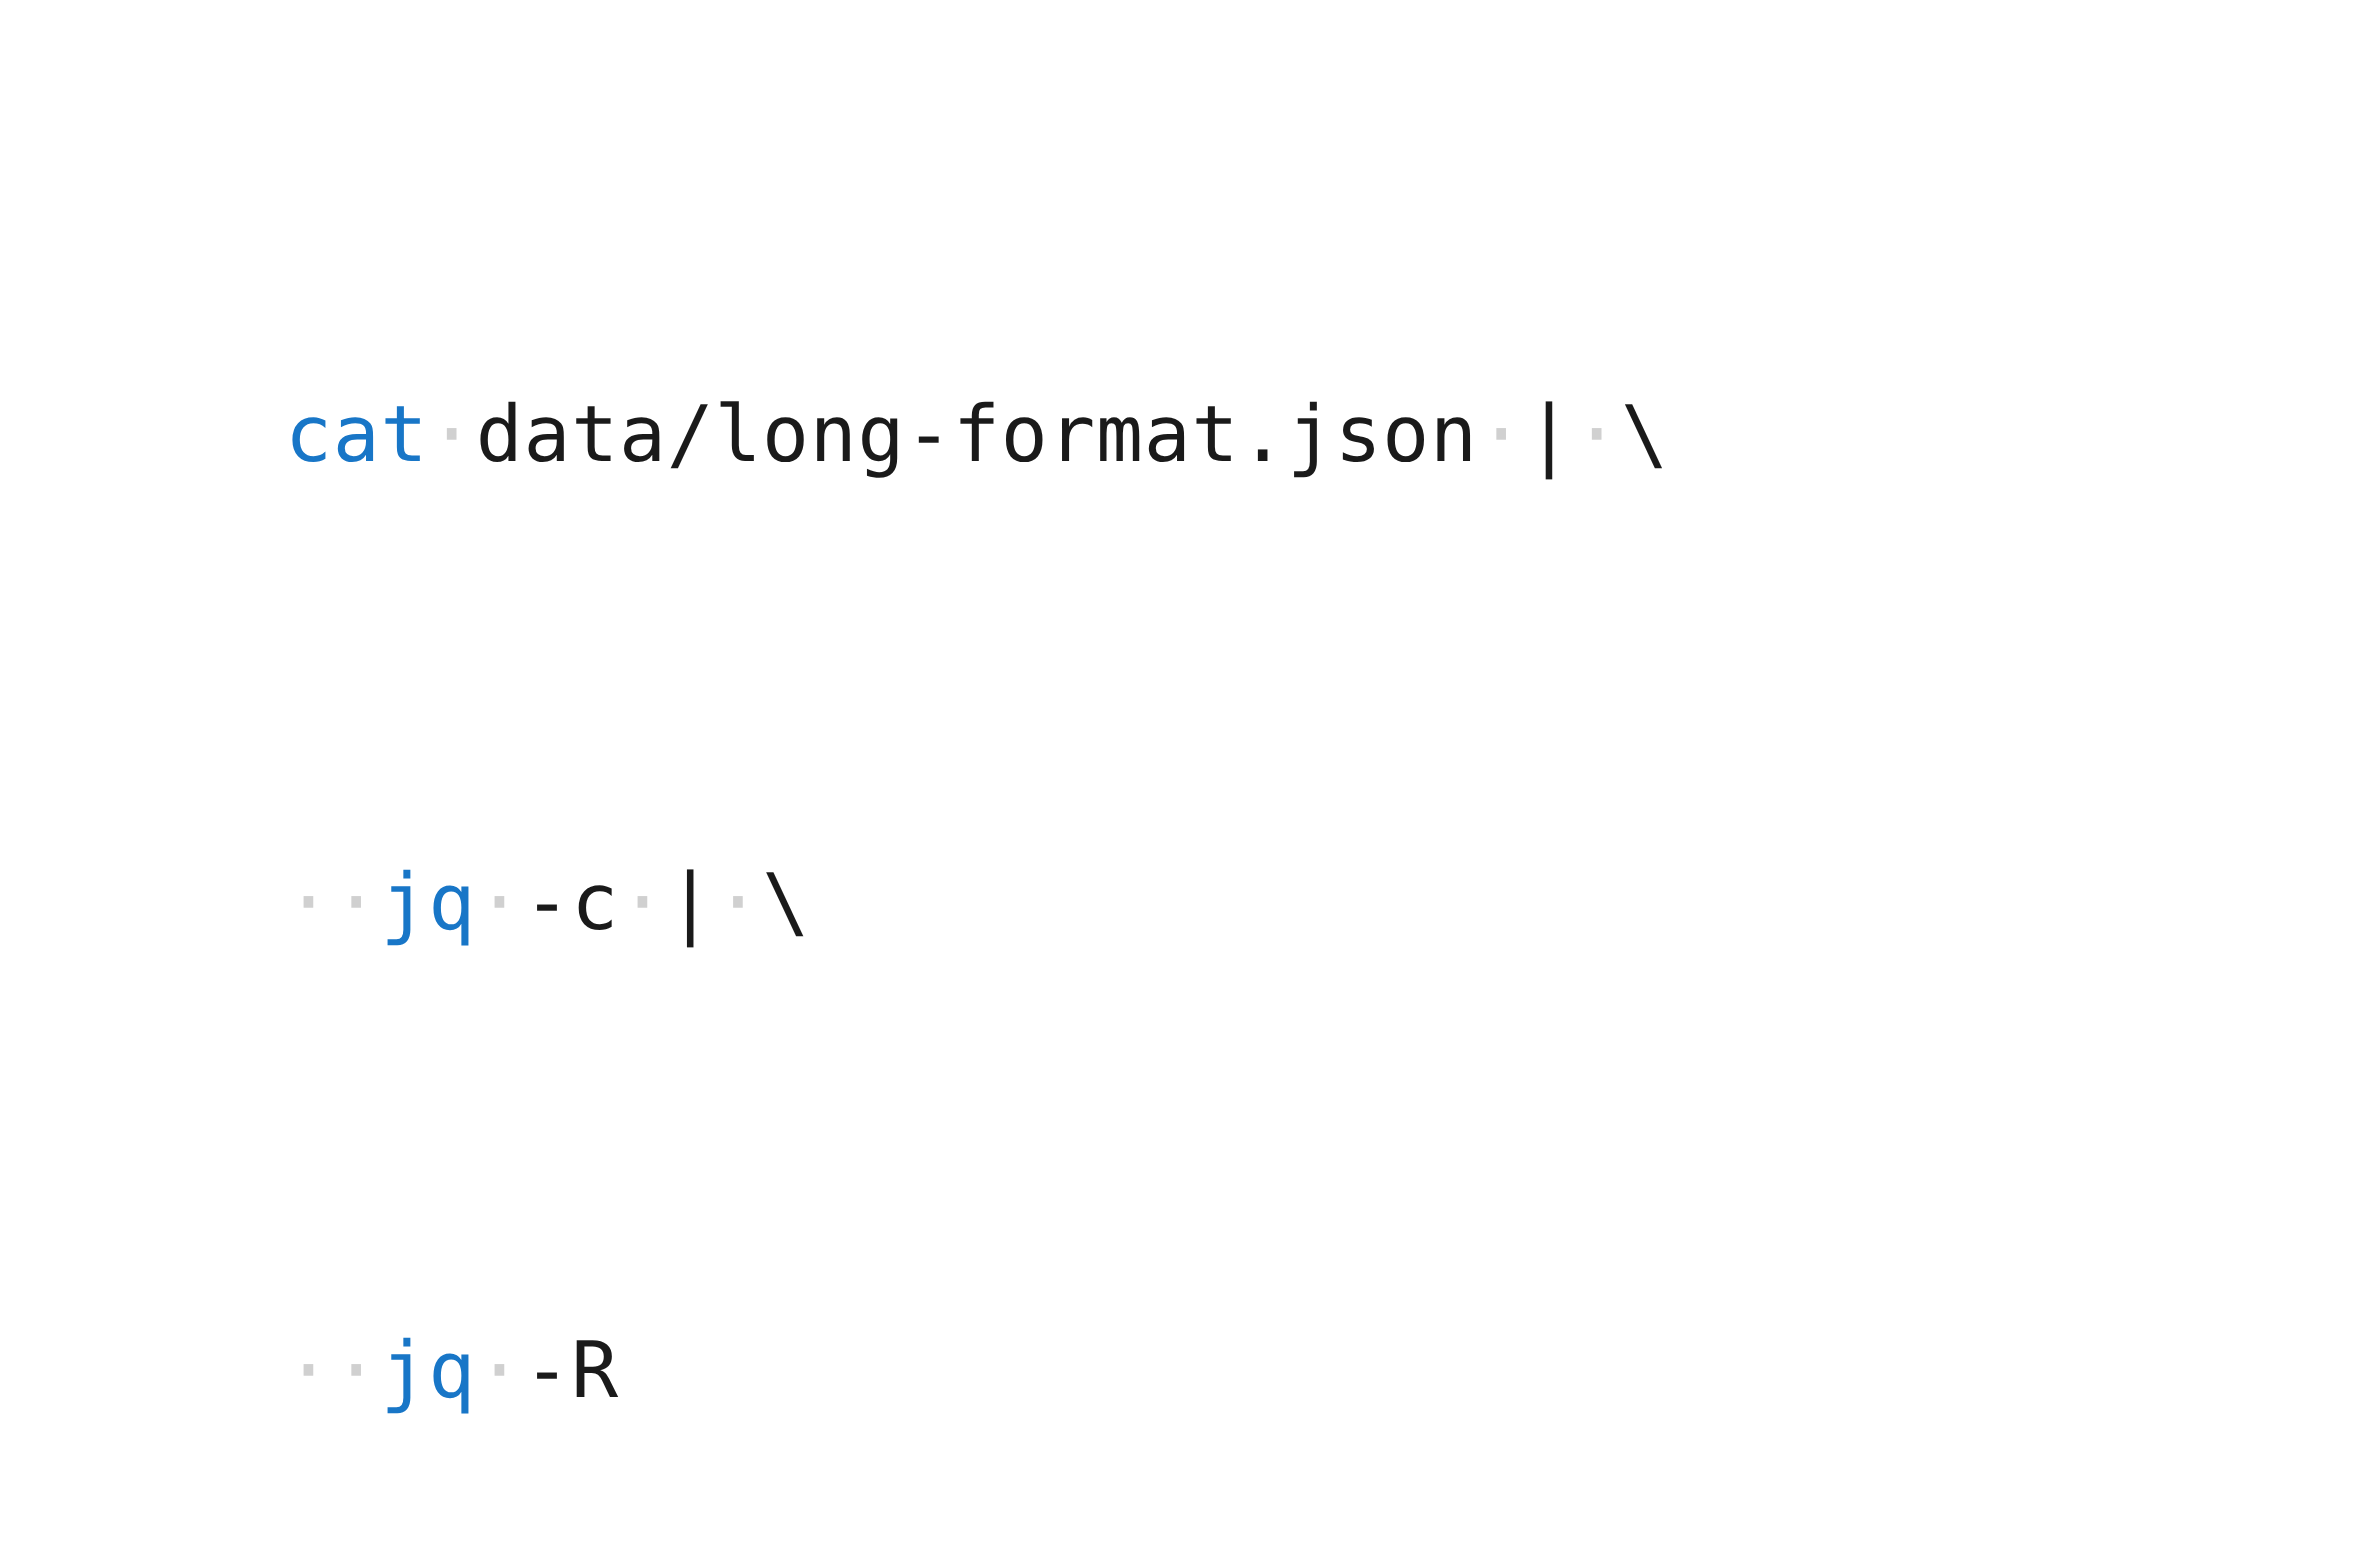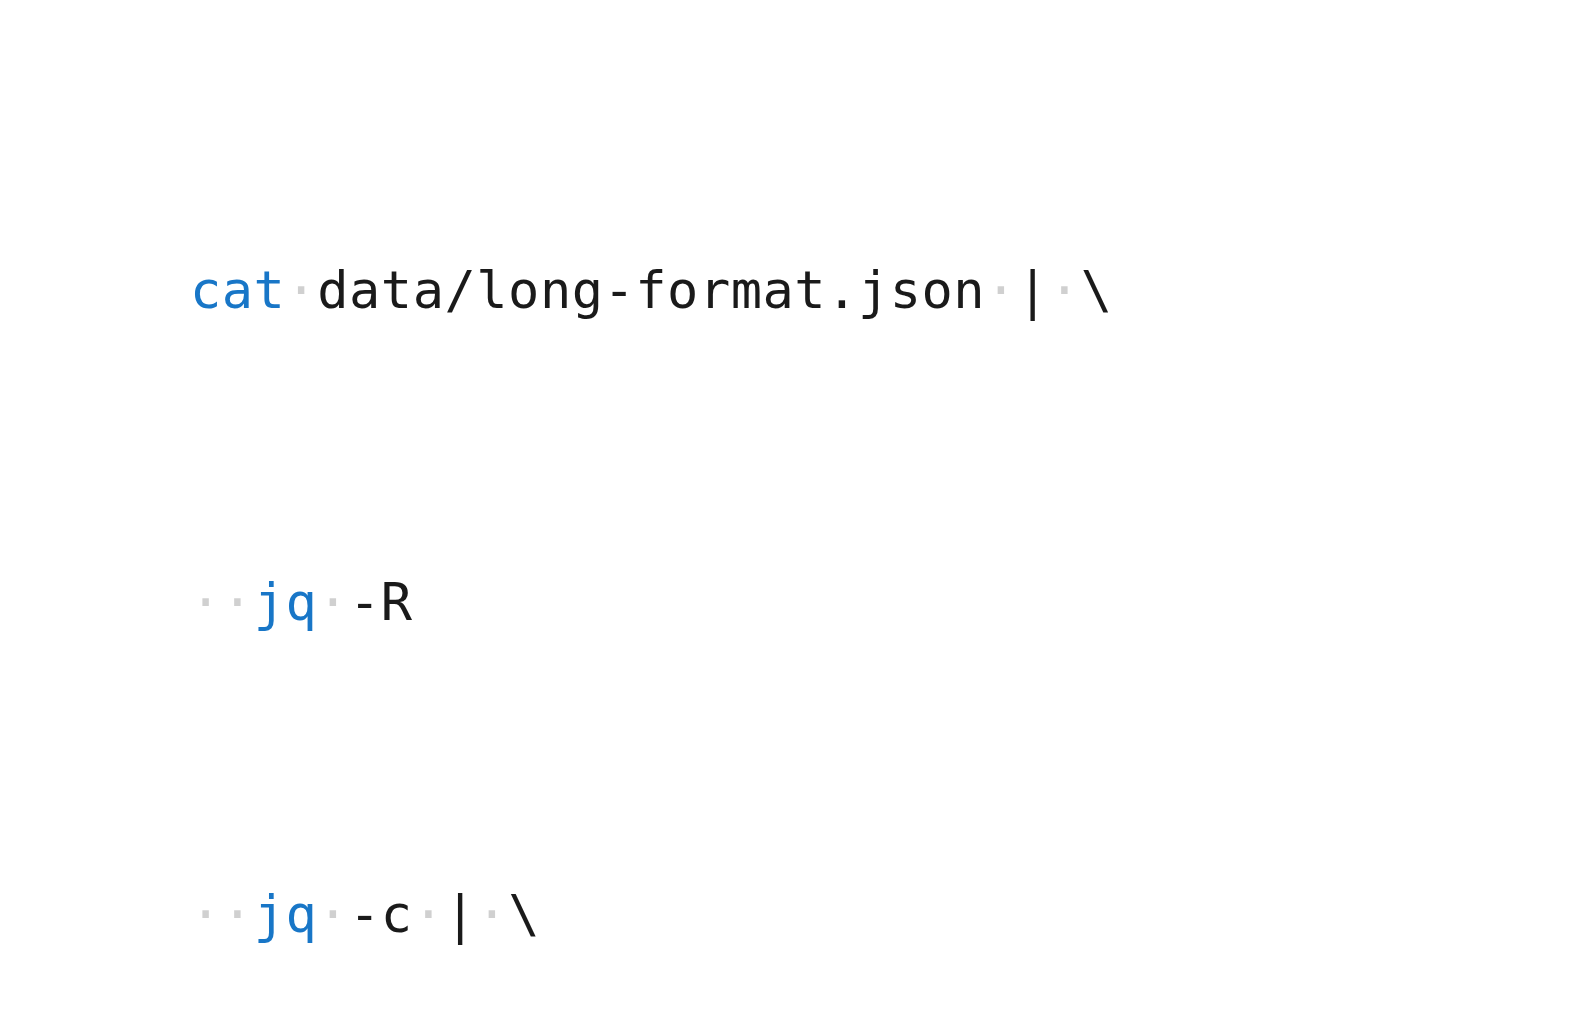--- a/index.html
+++ b/index.html
@@ -42,17 +42,17 @@
       margin-top: 0;
     }
   </style>
 </head>
 <body>
 
 <div class="container">
 
   <div class="code-block block-top">
     <span class="code-line"><span class="cmd">cat</span><span class="ws">·</span><span class="plain">data/long-format.json</span><span class="ws">·</span><span class="plain">|</span><span class="ws">·</span><span class="plain">\</span></span>
+    <span class="code-line"><span class="ws">·</span><span class="ws">·</span><span class="cmd">jq</span><span class="ws">·</span><span class="plain">-c</span><span class="ws">·</span><span class="plain">|</span><span class="ws">·</span><span class="plain">\</span></span>
     <span class="code-line"><span class="ws">·</span><span class="ws">·</span><span class="cmd">jq</span><span class="ws">·</span><span class="plain">-R</span></span>
-    <span class="code-line"><span class="ws">·</span><span class="ws">·</span><span class="cmd">jq</span><span class="ws">·</span><span class="plain">-c</span><span class="ws">·</span><span class="plain">|</span><span class="ws">·</span><span class="plain">\</span></span>
   </div>
 
 </div>
 
 </body></html>

